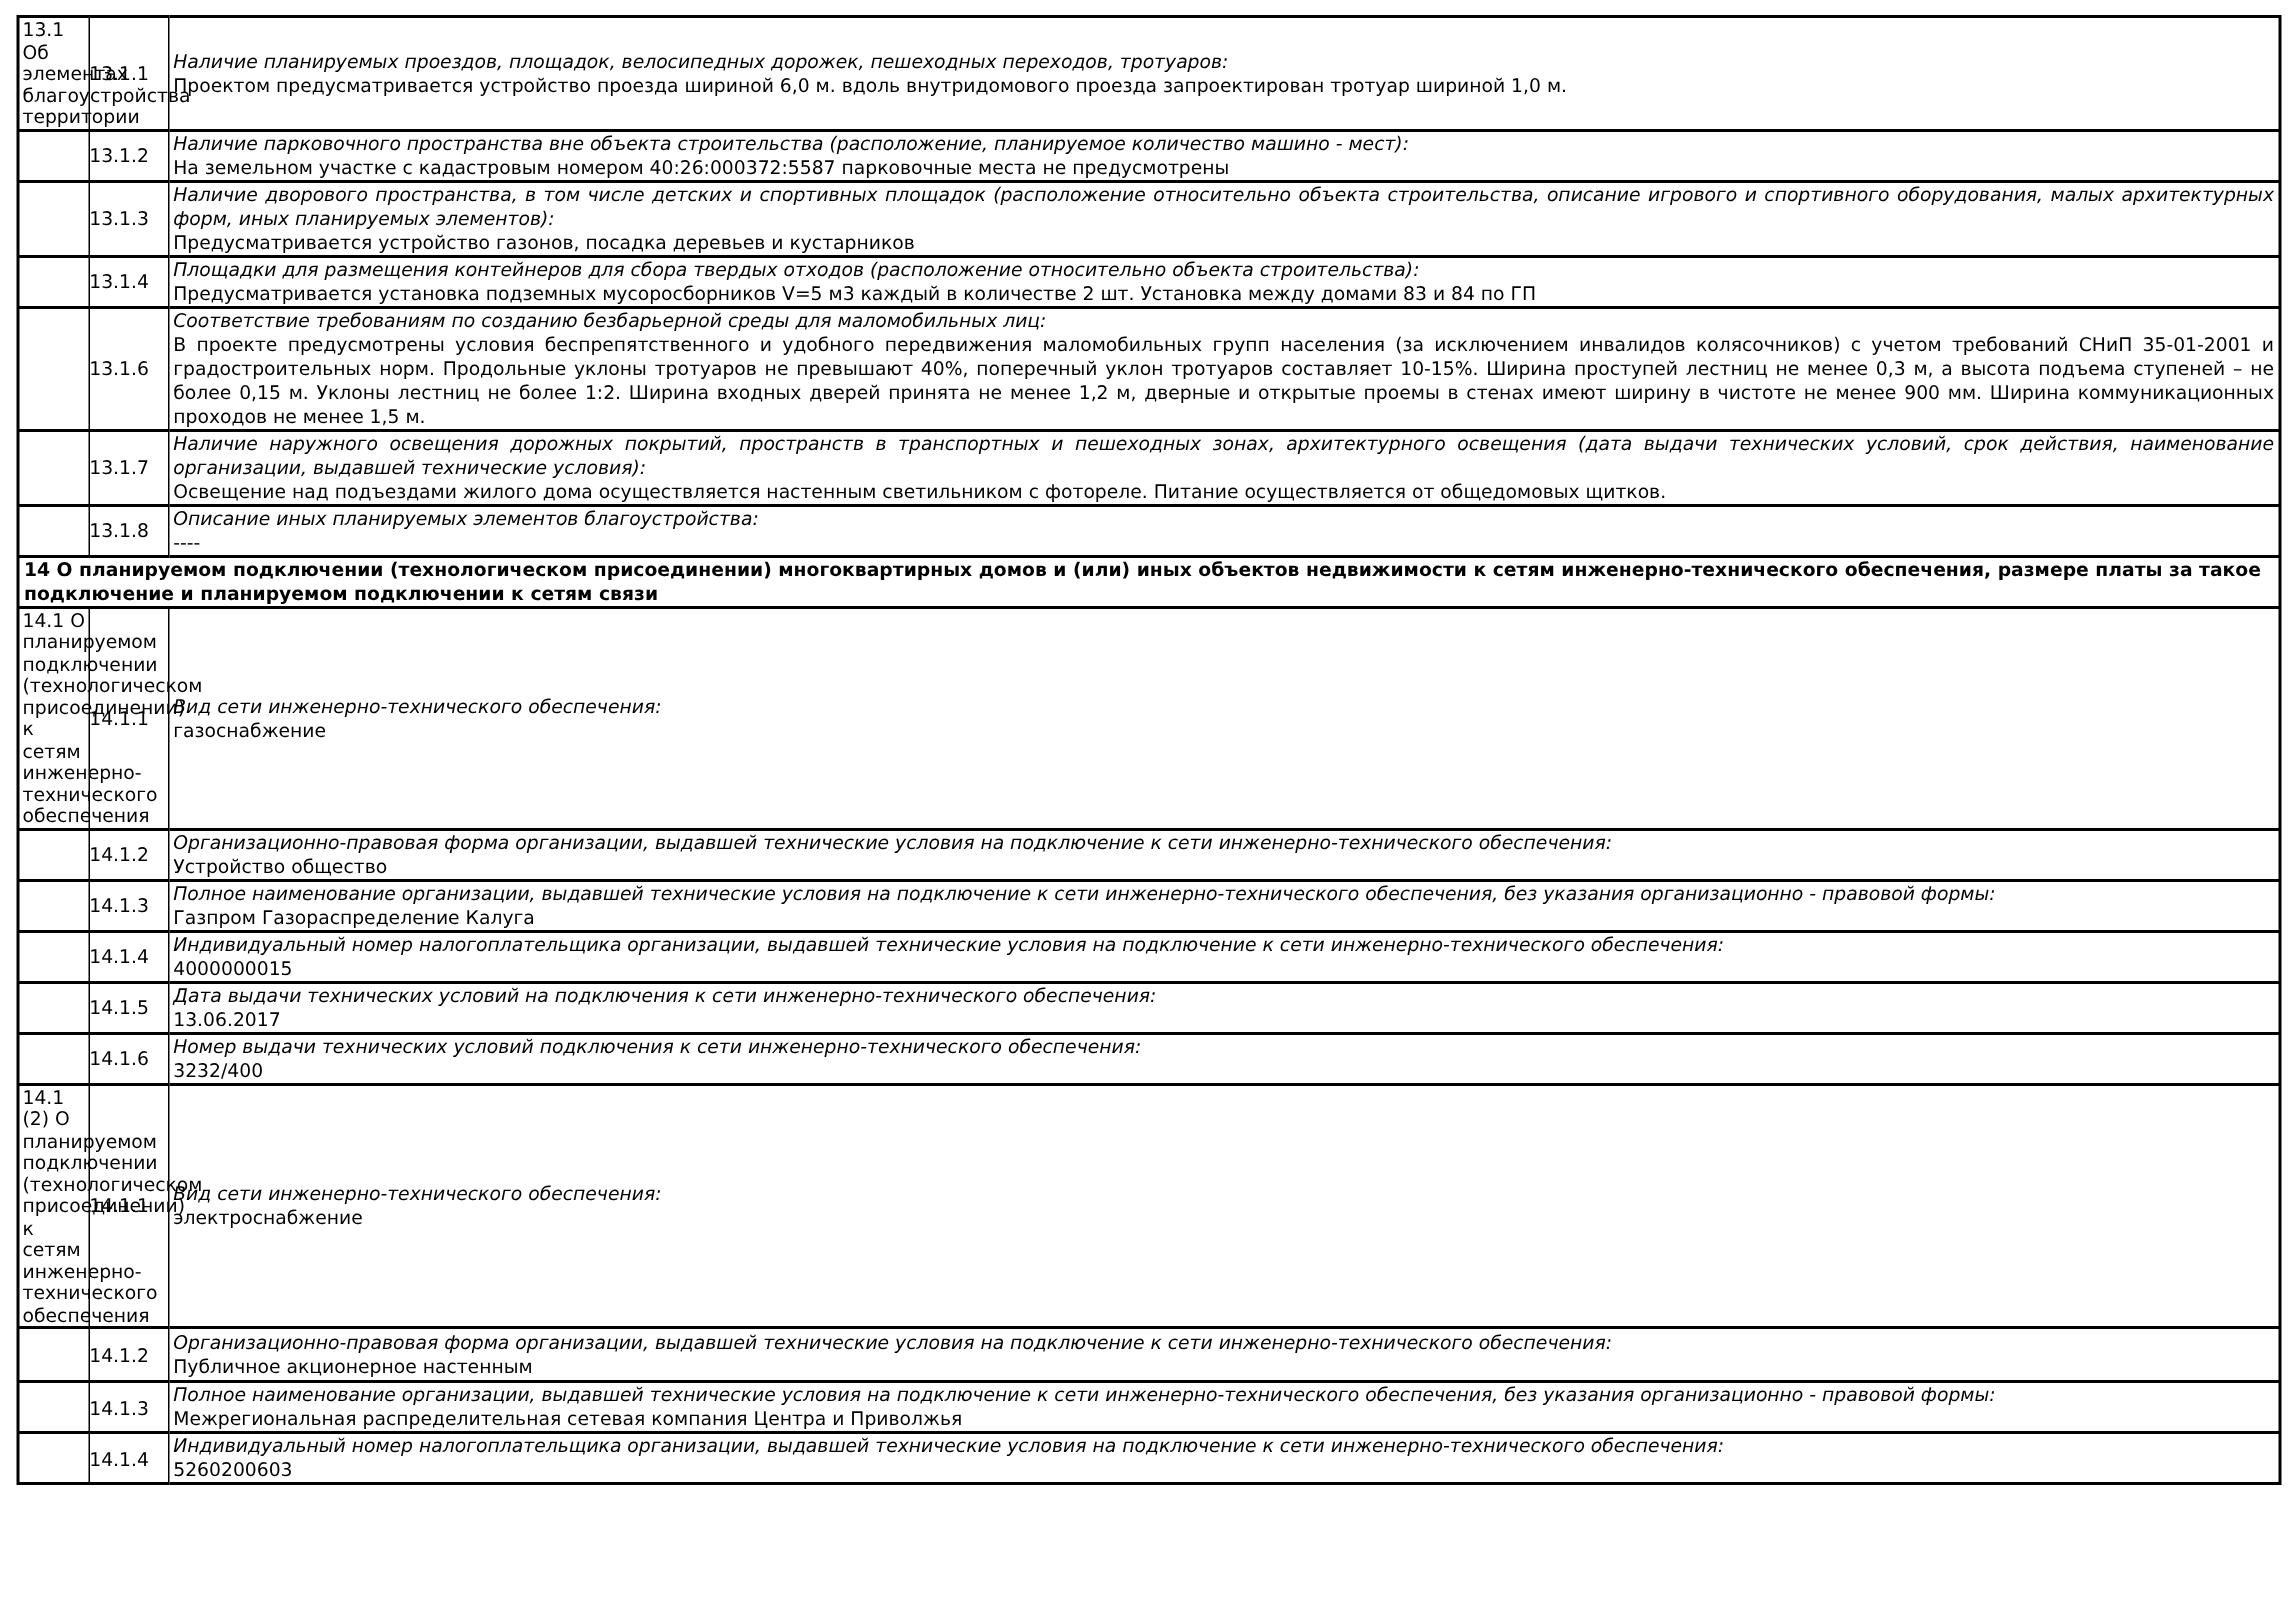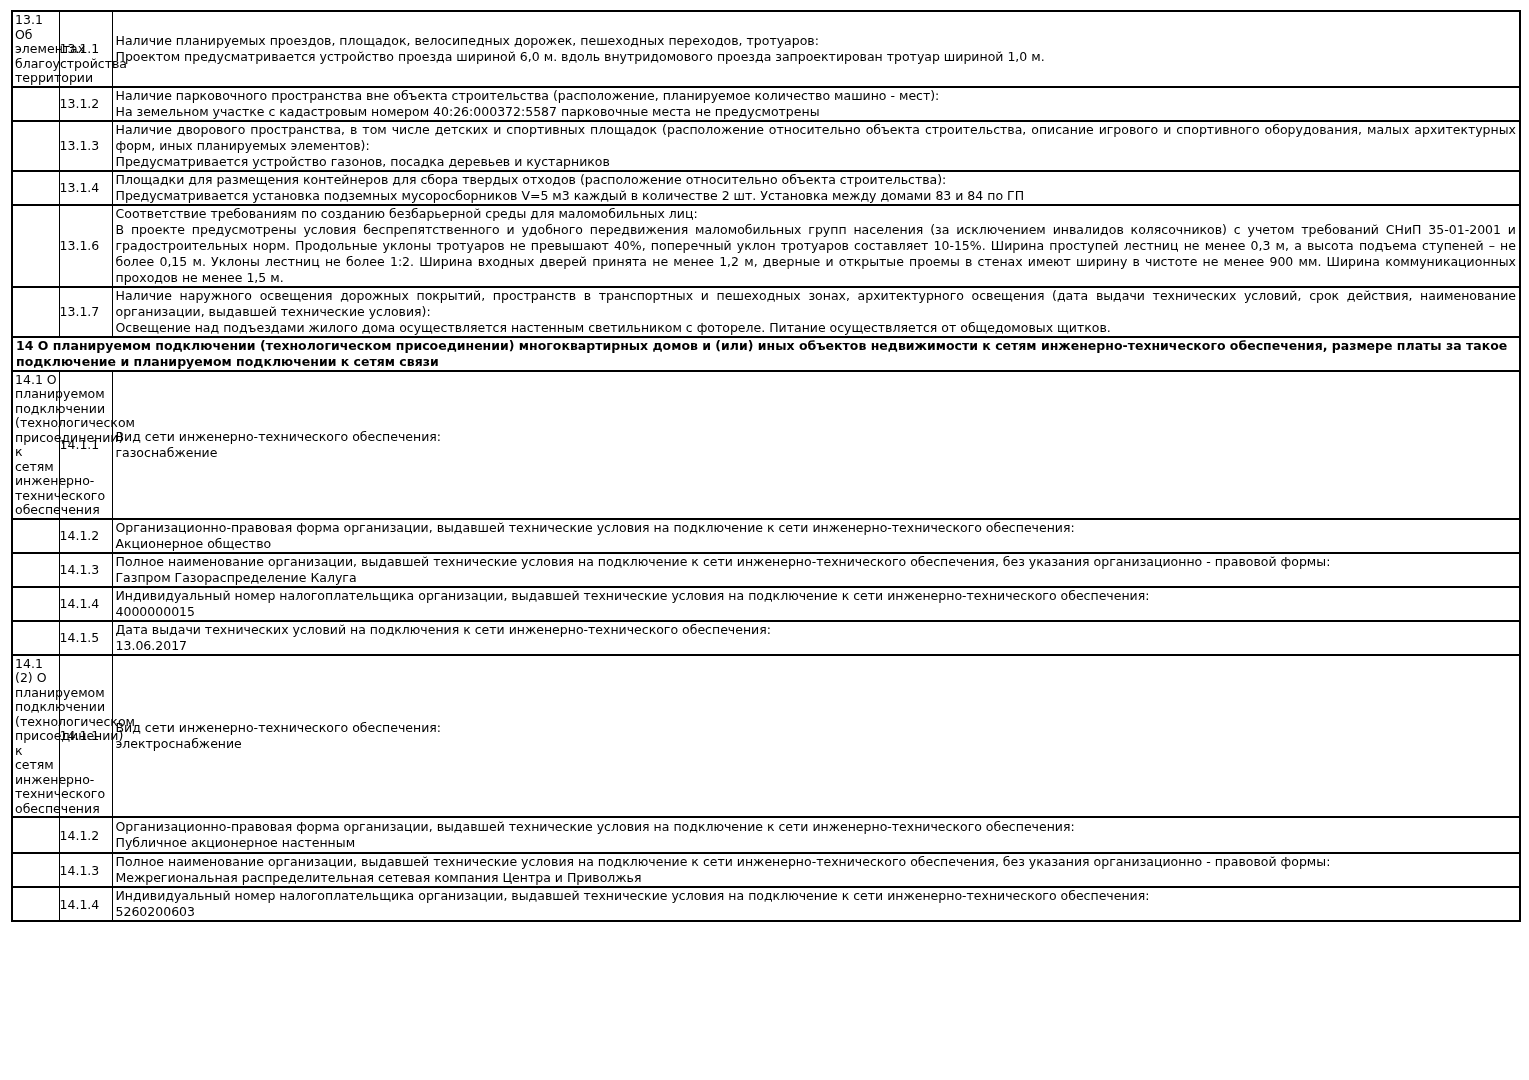--- a/index.html
+++ b/index.html
@@ -39,21 +39,21 @@
   td.c2 {
     padding: 0;
     line-height: 15px;
   }
   
   td.c3 {
     padding: 0 3px;
     line-height: 16px;
     text-align: justify;
   }
-  td.c3 .q { font-weight: normal; }
+  td.c3 .q { font-weight: normal; font-style: italic; }
   td.c3 .a { font-weight: normal; }
   
   td.hdr {
     padding: 0 3px;
     line-height: 16px;
     text-align: left;
     font-weight: bold;
   }
 </style>
 </head>
@@ -123,20 +123,30 @@
       <tr style="height:49px">
         <td class="c1"></td>
         <td class="c2">
           <div>13.1.7</div>
         </td>
         <td class="c3">
           <div class="q">Наличие наружного освещения дорожных покрытий, пространств в транспортных и пешеходных зонах, архитектурного освещения (дата выдачи технических условий, срок действия, наименование организации, выдавшей технические условия):</div>
           <div class="a">Освещение над подъездами жилого дома осуществляется настенным светильником с фотореле. Питание осуществляется от общедомовых щитков.</div>
         </td>
       </tr>
+      <tr style="height:33px">
+        <td class="c1"></td>
+        <td class="c2">
+          <div>13.1.8</div>
+        </td>
+        <td class="c3">
+          <div class="q">Описание иных планируемых элементов благоустройства:</div>
+          <div class="a">----</div>
+        </td>
+      </tr>
 
       <tr style="height:33px">
         <td class="hdr" colspan="3">14 О планируемом подключении (технологическом присоединении) многоквартирных домов и (или) иных объектов недвижимости к сетям инженерно-технического обеспечения, размере платы за такое подключение и планируемом подключении к сетям связи</td>
       </tr>
 
       <tr style="height:147px">
         <td class="c1">
           <div class="sec">14.1 О планируемом подключении (технологическом присоединении) к сетям инженерно-технического обеспечения</div>
         </td>
         <td class="c2">
@@ -147,21 +157,21 @@
           <div class="a">газоснабжение</div>
         </td>
       </tr>
       <tr style="height:33px">
         <td class="c1"></td>
         <td class="c2">
           <div>14.1.2</div>
         </td>
         <td class="c3">
           <div class="q">Организационно-правовая форма организации, выдавшей технические условия на подключение к сети инженерно-технического обеспечения:</div>
-          <div class="a">Акционерное общество</div>
+          <div class="a">Устройство общество</div>
         </td>
       </tr>
       <tr style="height:33px">
         <td class="c1"></td>
         <td class="c2">
           <div>14.1.3</div>
         </td>
         <td class="c3">
           <div class="q">Полное наименование организации, выдавшей технические условия на подключение к сети инженерно-технического обеспечения, без указания организационно - правовой формы:</div>
           <div class="a">Газпром Газораспределение Калуга</div>
@@ -178,20 +188,30 @@
         </td>
       </tr>
       <tr style="height:33px">
         <td class="c1"></td>
         <td class="c2">
           <div>14.1.5</div>
         </td>
         <td class="c3">
           <div class="q">Дата выдачи технических условий на подключения к сети инженерно-технического обеспечения:</div>
           <div class="a">13.06.2017</div>
+        </td>
+      </tr>
+      <tr style="height:33px">
+        <td class="c1"></td>
+        <td class="c2">
+          <div>14.1.6</div>
+        </td>
+        <td class="c3">
+          <div class="q">Номер выдачи технических условий подключения к сети инженерно-технического обеспечения:</div>
+          <div class="a">3232/400</div>
         </td>
       </tr>
 
       <tr style="height:156px">
         <td class="c1">
           <div class="sec">14.1 (2) О планируемом подключении (технологическом присоединении) к сетям инженерно-технического обеспечения</div>
         </td>
         <td class="c2">
           <div>14.1.1</div>
         </td>

